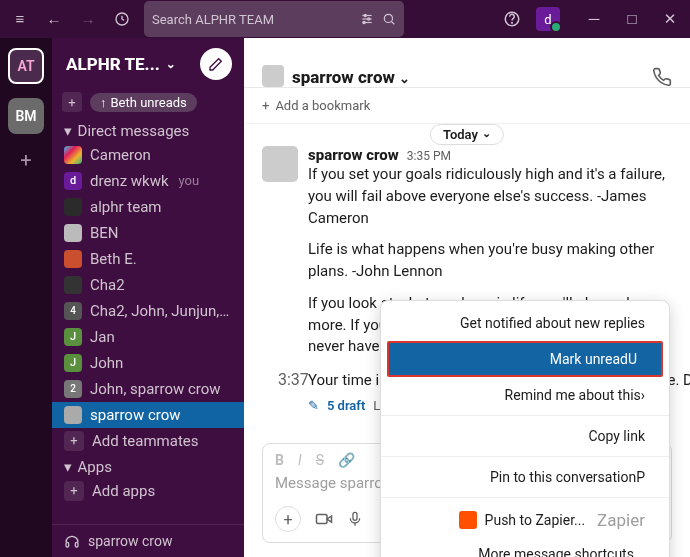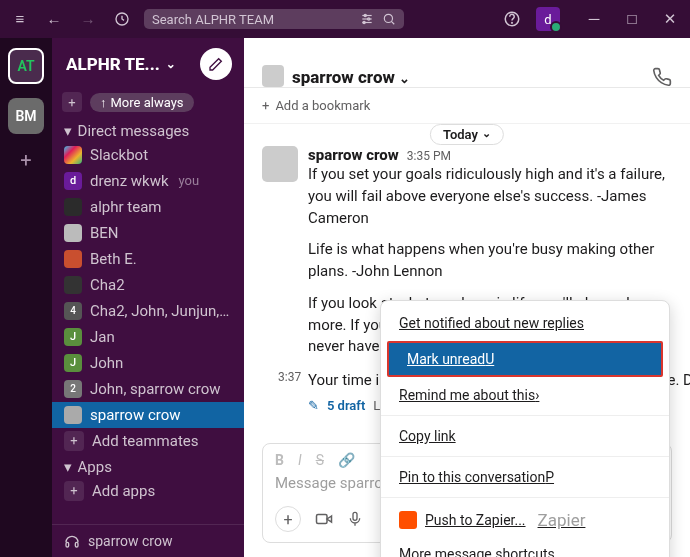--- a/index.html
+++ b/index.html
@@ -1,30 +1,30 @@
 <!DOCTYPE html>
 <html><head>
 <meta charset="utf-8">
 <style>
 * { margin:0; padding:0; box-sizing:border-box; font-family:-apple-system,BlinkMacSystemFont,"Segoe UI",Roboto,sans-serif; }
 body { width:690px; height:557px; overflow:hidden; background:#fff; color:#1d1c1d; }
 .titlebar { height:38px; background:#350d36; display:flex; align-items:center; padding:0 10px; color:#d1c4d3; }
 .tb-left { display:flex; gap:14px; align-items:center; }
 .tb-icon { width:20px; height:20px; display:flex; align-items:center; justify-content:center; font-size:15px; color:#d1c4d3; cursor:pointer; }
 .tb-search { flex:1; margin:0 12px; display:flex; align-items:center; }
-.tb-search-box { flex:1; max-width:260px; background:#5d3d5e; border-radius:5px; height:20px; display:flex; align-items:center; padding:0 8px; color:#d1c4d3; font-size:13px; }
+.tb-search-box { flex:1; max-width:260px; background:#5d3d5e; border-radius:5px; height:36px; display:flex; align-items:center; padding:0 8px; color:#d1c4d3; font-size:13px; }
 .tb-search-box .sicon { margin-left:auto; display:flex; gap:8px; }
 .tb-right { display:flex; gap:14px; align-items:center; }
 .avatar-d { width:24px; height:24px; background:#6a1b9a; border-radius:4px; display:flex; align-items:center; justify-content:center; color:#fff; font-size:13px; position:relative; }
 .avatar-d::after { content:""; position:absolute; right:-2px; bottom:-2px; width:8px; height:8px; background:#2bac76; border-radius:50%; border:2px solid #350d36; }
 .win-btns { display:flex; gap:18px; margin-left:10px; }
 .main { display:flex; height:calc(100% - 38px); }
 .rail { width:52px; background:#1f0820; display:flex; flex-direction:column; align-items:center; padding-top:10px; gap:14px; }
 .rail-ws { width:36px; height:36px; border-radius:8px; display:flex; align-items:center; justify-content:center; font-size:14px; font-weight:600; cursor:pointer; }
-.rail-ws.active { background:#4a2b4d; color:#22c55e; border:2px solid #fff; }
+.rail-ws.active { background:#4a2b4d; color:#f9a8d4; border:2px solid #fff; }
 .rail-ws.bm { background:#6b6b6b; color:#fff; }
 .rail-plus { color:#a88fa9; font-size:20px; cursor:pointer; }
 .sidebar { width:192px; background:#3f0e40; color:#cfc3cf; display:flex; flex-direction:column; font-size:15px; overflow:hidden; }
 .sb-header { display:flex; align-items:center; justify-content:space-between; padding:10px 12px 8px 14px; }
 .sb-title { color:#fff; font-weight:800; font-size:17px; display:flex; align-items:center; gap:6px; }
 .sb-compose { width:32px; height:32px; background:#fff; border-radius:50%; display:flex; align-items:center; justify-content:center; color:#3f0e40; cursor:pointer; }
 .sb-row { display:flex; align-items:center; gap:8px; padding:3px 12px; cursor:pointer; line-height:20px; font-size:15px; white-space:nowrap; }
 .sb-row.sel { background:#1164a3; color:#fff; }
 .sb-row .sq { width:18px; height:18px; border-radius:4px; display:flex; align-items:center; justify-content:center; font-size:11px; font-weight:500; flex-shrink:0; }
 .sb-section { padding:4px 12px 2px 12px; display:flex; align-items:center; gap:6px; font-size:15px; cursor:pointer; }
@@ -44,32 +44,32 @@
 .messages { flex:1; overflow:hidden; padding:8px 18px 0 18px; position:relative; font-size:15px; }
 .today-pill { position:absolute; left:50%; transform:translateX(-50%); top:0; background:#fff; border:1px solid #ddd; border-radius:14px; padding:2px 12px; font-size:13px; font-weight:600; display:flex; align-items:flex-start; gap:4px; cursor:pointer; }
 .msg { display:flex; gap:10px; margin-top:14px; }
 .msg-ava { width:36px; height:36px; background:#ccc; border-radius:5px; flex-shrink:0; }
 .msg-body { flex:1; min-width:0; }
 .msg-head { display:flex; align-items:baseline; gap:8px; }
 .msg-author { font-weight:800; }
 .msg-time { font-size:12px; color:#616061; }
 .msg-text { line-height:1.45; color:#1d1c1d; }
 .msg-text p { margin-bottom:10px; }
-.reply-ts { position:absolute; left:-30px; font-size:12px; color:#616061; }
+.reply-ts { position:absolute; left:-30px; font-size:16px; color:#616061; }
 .reply-block { position:relative; margin-left:46px; margin-top:2px; }
 .draft { margin-top:6px; font-size:13px; color:#1264a3; display:flex; gap:8px; align-items:center; }
 .draft .pen { color:#1264a3; }
 .draft .last { color:#616061; }
 .composer { border:1px solid #ddd; border-radius:8px; margin:10px 18px 14px 18px; }
 .fmt-row { display:flex; gap:14px; padding:8px 12px 4px 12px; color:#bdbdbd; font-size:14px; }
 .cmp-input { padding:2px 12px 8px 12px; color:#9e9e9e; font-size:15px; }
 .cmp-actions { display:flex; gap:14px; padding:6px 12px 10px 12px; color:#616061; align-items:center; }
 .cmp-actions .plus { width:26px; height:26px; border:1px solid #ddd; border-radius:50%; display:flex; align-items:center; justify-content:center; cursor:pointer; }
 .ctx-shadow { position:absolute; right:20px; top:262px; width:290px; background:#fff; border:1px solid #ddd; border-radius:8px; box-shadow:0 4px 16px rgba(0,0,0,.18); padding:6px 0; font-size:14px; z-index:50; }
-.ctx-item { padding:8px 18px; display:flex; align-items:center; justify-content:flex-start; cursor:pointer;text-decoration:underline; }
+.ctx-item { padding:8px 24px; display:flex; align-items:center; justify-content:flex-end; cursor:pointer; }
 .ctx-item.hl { background:#1264a3; color:#fff; border:2px solid #d9362e; margin:2px 6px; border-radius:2px; }
 .ctx-sep { height:1px; background:#eee; margin:4px 0; }
 .ctx-zap { display:flex; align-items:center; gap:8px; }
 .zap-ico { width:18px; height:18px; background:#ff4f00; border-radius:3px; }
 .ctx-sub { color:#9e9e9e; font-size:17px; margin-left:4px; }
 .kebab { position:absolute; right:24px; top:270px; width:26px; height:26px; border:1px solid #ddd; border-radius:5px; background:#fff; display:flex; align-items:center; justify-content:center; cursor:pointer; z-index:49; font-size:14px; color:#555; }
 svg { display:block; }
 </style>
 </head>
 <body>
@@ -146,30 +146,30 @@
         <span style="font-size:12px">⌄</span>
       </div>
       <div class="sb-compose">
         <svg width="16" height="16" viewBox="0 0 24 24" fill="none" stroke="#3f0e40" stroke-width="2">
             <path d="M3 17v4h4L20 8l-4-4L3 17z"></path>
           </svg>
       </div>
     </div>
     <div class="sb-more-unreads">
       <span class="plusbox">+</span>
-      <span class="pill">↑ <span>More always</span></span>
+      <span class="pill">↑ <span>Beth unreads</span></span>
     </div>
     <div class="sb-scroll">
       <div class="sb-section">
         <span class="caret">▾</span>
         <span>Direct messages</span>
       </div>
       <div class="sb-row">
           <span class="sq" style="background:linear-gradient(135deg,#36c5f0,#e01e5a,#ecb22e,#2eb67d)"></span>
-          <span>Slackbot</span>
+          <span>Cameron</span>
         </div>
       <div class="sb-row">
           <span class="sq" style="background:#6a1b9a;color:#fff">d</span>
           <span>drenz wkwk</span>
           <span class="you">you</span>
         </div>
       <div class="sb-row">
           <span class="sq" style="background:#2b2b2b"></span>
           <span>alphr team</span>
         </div>

